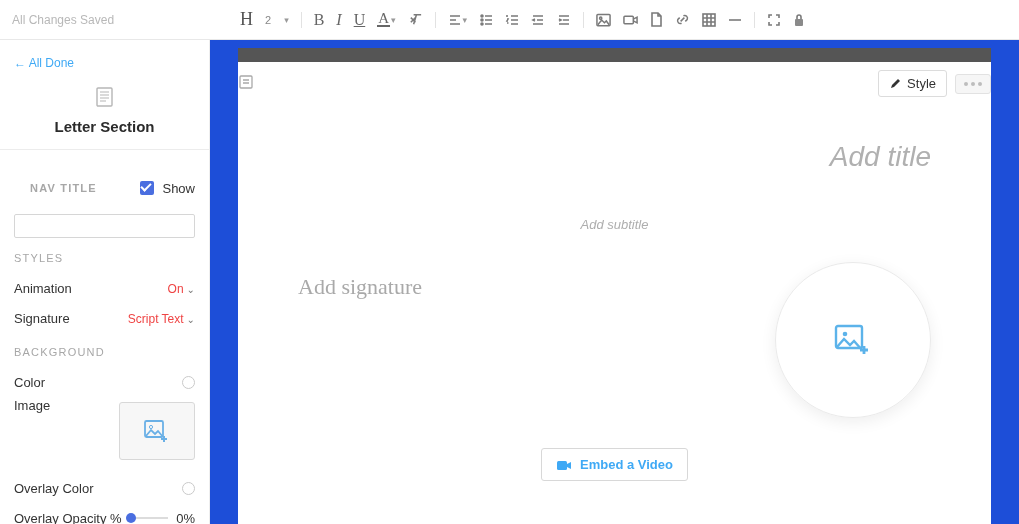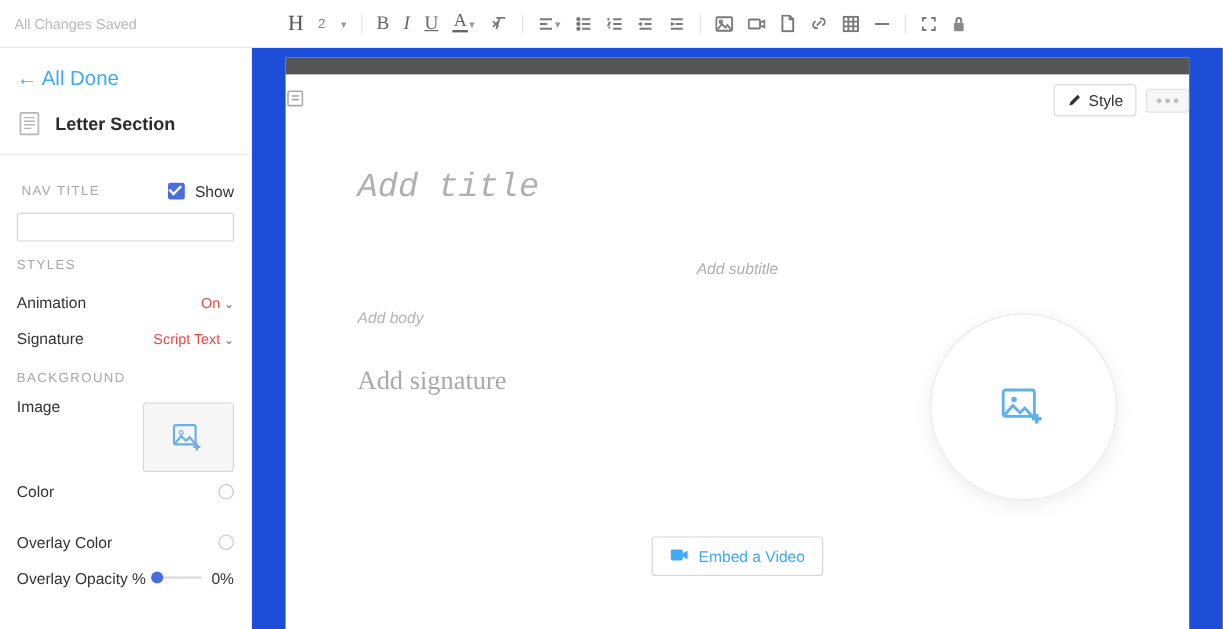--- a/index.html
+++ b/index.html
@@ -20,22 +20,22 @@
   .toolbar .underA { font-family: Georgia, serif; color: #666; border-bottom: 2px solid #666; padding: 0 1px; line-height: 13px; font-size: 15px; display:inline-block; }
   .toolbar .chev { font-size: 9px; color: #999; margin-left: 1px; }
   .toolbar .sep { width: 1px; height: 16px; background: #e2e2e2; }
 
   
   .main { display: flex; flex: 1; overflow: hidden; }
 
   
   .sidebar { width: 210px; display: flex; flex-direction: column; border-right: 1px solid #eee; position: relative; }
   .sidebar-top { padding: 10px 14px 0; }
-  .back { color: #3fa9f5; font-size: 17px; cursor: pointer; display: inline-block; padding: 6px 0; }
-  .section-title-row { display: flex; align-items: center; gap: 10px; margin: 10px 0 14px; }
+  .back { color: #3fa9f5; font-size: 12px; cursor: pointer; display: inline-block; padding: 6px 0; }
+  .section-title-row { display: flex; align-items: center; gap: 10px; margin: 10px 0 14px; flex-direction: column; }
   .section-title { font-weight: 700; font-size: 15px; color: #2b2b2b; }
   .section-icon { width: 22px; height: 22px; }
   .panel-scroll { flex: 1; overflow-y: scroll; border-top: 1px solid #ececec; }
   .panel { padding: 12px 14px 40px; }
   .panel-group-label { letter-spacing: 1.2px; font-size: 11px; color: #a7a7a7; margin-top: 14px; margin-bottom: 10px; text-transform: uppercase; }
   .row { display: flex; align-items: center; justify-content: space-between; min-height: 28px; font-size: 13px; color: #333; }
   .row + .row { margin-top: 2px; }
   .checkbox { width: 14px; height: 14px; background: #4a6ee0; border-radius: 2px; position: relative; display: inline-block; margin-right: 4px; }
   .checkbox::after { content: ""; position: absolute; left: 3px; top: 0px; width: 4px; height: 8px; border: solid white; border-width: 0 2px 2px 0; transform: rotate(45deg); }
   .text-input { width: 100%; height: 24px; border: 1px solid #d6d6d6; border-radius: 2px; margin-top: 4px; }
@@ -56,28 +56,28 @@
   .page { margin-top: 8px; background: #fff; position: relative; }
   .page-dark-bar { height: 14px; background: #555; }
   .page-controls { display: flex; align-items: center; justify-content: space-between; padding: 8px 0 4px; }
   .note-icon svg { stroke: #a9a9a9; fill: none; }
   .right-controls { display: flex; align-items: center; gap: 8px; }
   .style-btn { display: flex; align-items: center; gap: 6px; border: 1px solid #dcdcdc; border-radius: 3px; padding: 5px 10px; font-size: 13px; background: #fff; cursor: pointer; }
   .more-btn { display: flex; align-items: center; gap: 3px; border: 1px solid #e2e2e2; border-radius: 3px; padding: 7px 8px; background: #f6f6f6; cursor: pointer; }
   .more-btn span { width: 4px; height: 4px; background: #bdbdbd; border-radius: 50%; }
 
   .canvas { padding: 40px 60px 20px; }
-  .title-ph { text-align: left; font-family: Liberation Mono, monospace; font-style: italic; font-size: 28px; color: #b0b0b0; font-weight: 500; }
+  .title-ph { text-align: right; font-family: Liberation Sans, sans-serif; font-style: italic; font-size: 28px; color: #b0b0b0; font-weight: 500; }
   .subtitle-ph { text-align: center; font-style: italic; color: #aeaeae; font-size: 13px; margin-top: 44px; }
   .body-row { display: flex; gap: 40px; margin-top: 26px; }
   .body-col { flex: 1; }
   .body-ph { font-style: italic; color: #b5b5b5; font-size: 13px; }
-  .sig-ph { font-family: "Brush Script MT", cursive; font-size: 22px; color: #a9a9a9; margin-top: 32px; }
+  .sig-ph { font-family: "Brush Script MT", cursive; font-size: 22px; color: #a9a9a9; margin-top: 16px; }
   .image-circle { width: 156px; height: 156px; border-radius: 50%; border: 1px solid #eaeaea; box-shadow: 0 4px 16px rgba(0,0,0,0.07); display:flex; align-items:center; justify-content:center; margin-top: 4px; }
-  .embed-btn { display: inline-flex; align-items:flex-start; gap:8px; border:1px solid #d8d8d8; border-radius:3px; padding:8px 14px; color:#3fa9f5; font-size:13px; margin: 30px auto 12px; cursor:pointer; }
+  .embed-btn { display: inline-flex; align-items:flex-end; gap:8px; border:1px solid #d8d8d8; border-radius:3px; padding:8px 14px; color:#3fa9f5; font-size:13px; margin: 30px auto 12px; cursor:pointer;font-weight:bold; }
   .embed-row { text-align:center; }
   .footer-shade { height: 14px; background: #f4f4f4; margin-top: 12px; }
 </style>
 </head>
 <body>
 
 <div class="app">
 
   <div class="topbar">
     <div class="save-status">All Changes Saved</div>
@@ -191,53 +191,53 @@
                 <path d="M6 6h9M6 9h9M6 12h9M6 15h6" stroke="#b6b6b6" stroke-width="1.2"></path>
               </svg>
           </span>
           <span class="section-title">Letter Section</span>
         </div>
       </div>
 
       <div class="panel-scroll">
         <div class="panel">
           <div class="row" style="margin-top:4px;">
-            <span class="panel-group-label" style="margin:4px;">NAV TITLE</span>
+            <span class="panel-group-label" style="margin:16px;font-weight:bold;">NAV TITLE</span>
             <label style="display:flex;align-items:flex-start;gap:4px;">
               <span class="checkbox"></span>
               <span>Show</span>
             </label>
           </div>
           <input class="text-input" value="" style="">
 
           <div class="panel-group-label">STYLES</div>
           <div class="row">
             <span>Animation</span>
             <span><span class="select-val">On</span><span class="chev2">⌄</span></span>
           </div>
           <div class="row">
             <span>Signature</span>
             <span><span class="select-val">Script Text</span><span class="chev2">⌄</span></span>
           </div>
 
           <div class="panel-group-label">BACKGROUND</div>
+          <div class="row">
+            <span>Color</span>
+            <span class="radio-empty"></span>
+          </div>
           <div class="row" style="align-items:flex-start;">
             <span>Image</span>
             <div class="image-box">
               <svg width="28" height="24" viewBox="0 0 28 24">
                 <rect x="2" y="2" width="18" height="16" rx="1.5" stroke-width="1.8"></rect>
                 <circle cx="8" cy="8" r="1.6"></circle>
                 <path d="M3 17l5-6 4 4 3-3 5 6" stroke-width="1.8"></path>
                 <path d="M21 17v6M18 20h6" stroke="#6ab0e6" stroke-width="2"></path>
               </svg>
             </div>
-          </div>
-          <div class="row">
-            <span>Color</span>
-            <span class="radio-empty"></span>
           </div>
           <div class="row" style="margin-top:14px;">
             <span>Overlay Color</span>
             <span class="radio-empty"></span>
           </div>
           <div class="row">
             <span style="flex:0 0 auto;">Overlay Opacity %</span>
             <div class="slider-track">
                 <div class="slider-thumb"></div>
               </div>
@@ -273,21 +273,20 @@
             </div>
           </div>
         </div>
 
         <div class="canvas">
           <div class="title-ph">Add title</div>
           <div class="subtitle-ph">Add subtitle</div>
 
           <div class="body-row">
             <div class="body-col">
-              <div class="body-ph">Add body</div>
               <div class="sig-ph">Add signature</div>
             </div>
             <div class="image-circle">
               <svg width="40" height="34" viewBox="0 0 40 34">
                 <rect x="3" y="3" width="26" height="22" rx="2" fill="none" stroke="#5cb3ea" stroke-width="2.4"></rect>
                 <circle cx="12" cy="11" r="2.3" fill="#5cb3ea"></circle>
                 <path d="M4 24l7-8 6 6 4-4 8 9" fill="none" stroke="#5cb3ea" stroke-width="2.4"></path>
                 <path d="M31 23v8M27 27h8" stroke="#5cb3ea" stroke-width="2.8"></path>
               </svg>
             </div>

